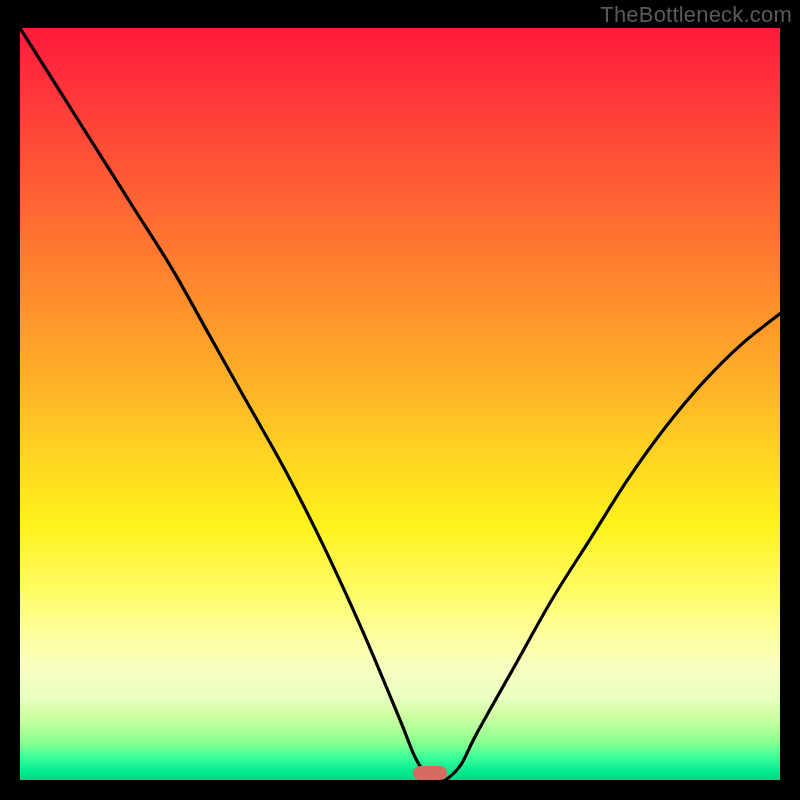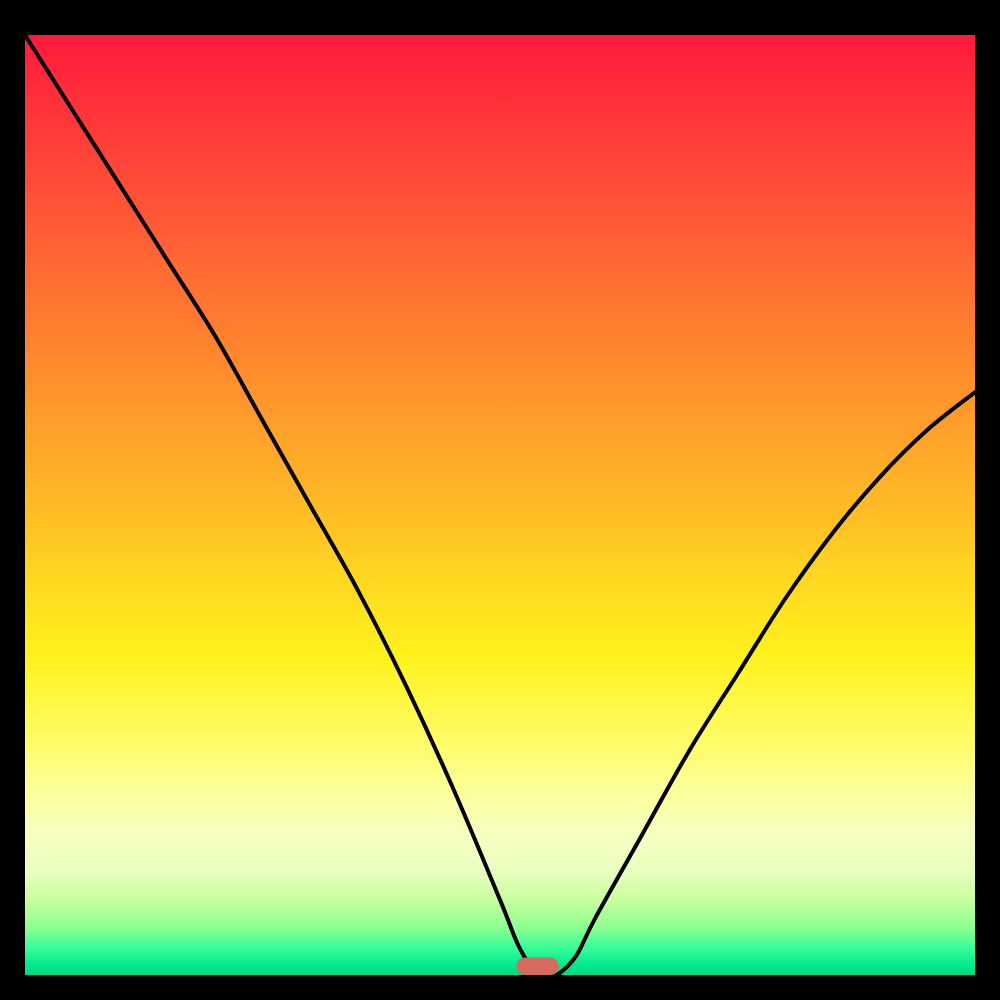--- a/index.html
+++ b/index.html
@@ -67,20 +67,21 @@
     border-radius: 7px;
     background: #d66a5e;
     transform: translate(-50%, -50%);
     z-index: 4;
   }
 </style>
 </head>
 <body>
 
 <div class="frame">
+  <div class="watermark">TheBottleneck.com</div>
 
   <div class="plot-area">
     <svg class="curve" viewBox="0 0 760 752" preserveAspectRatio="none">
       <path id="curve-path" d="M 0.00 0.00 C 6.33 10.03, 25.33 40.11, 38.00 60.16 C 50.67 80.21, 63.33 100.27, 76.00 120.32 C 88.67 140.37, 101.33 160.43, 114.00 180.48 C 126.67 200.53, 139.33 219.33, 152.00 240.64 C 164.67 261.95, 177.33 285.76, 190.00 308.32 C 202.67 330.88, 215.33 353.44, 228.00 376.00 C 240.67 398.56, 253.33 419.87, 266.00 443.68 C 278.67 467.49, 291.33 492.56, 304.00 518.88 C 316.67 545.20, 329.33 572.77, 342.00 601.60 C 354.67 630.43, 371.13 670.53, 380.00 691.84 C 388.87 713.15, 390.13 719.41, 395.20 729.44 C 400.27 739.47, 406.60 748.24, 410.40 752.00 C 414.20 755.76, 415.47 752.00, 418.00 752.00 C 420.53 752.00, 421.80 754.51, 425.60 752.00 C 429.40 749.49, 435.73 744.48, 440.80 736.96 C 445.87 729.44, 447.13 723.17, 456.00 706.88 C 464.87 690.59, 481.33 661.76, 494.00 639.20 C 506.67 616.64, 519.33 592.83, 532.00 571.52 C 544.67 550.21, 557.33 531.41, 570.00 511.36 C 582.67 491.31, 595.33 470.00, 608.00 451.20 C 620.67 432.40, 633.33 414.85, 646.00 398.56 C 658.67 382.27, 671.33 367.23, 684.00 353.44 C 696.67 339.65, 709.33 327.12, 722.00 315.84 C 734.67 304.56, 753.67 290.77, 760.00 285.76" stroke="#000" stroke-width="3.2" fill="none" stroke-linecap="round" stroke-linejoin="round"></path>
     </svg>
     <div class="red-marker" id="marker" style="left: 410.4px; top: 745px;"></div>
   </div>
 </div>
 
 </body></html>

